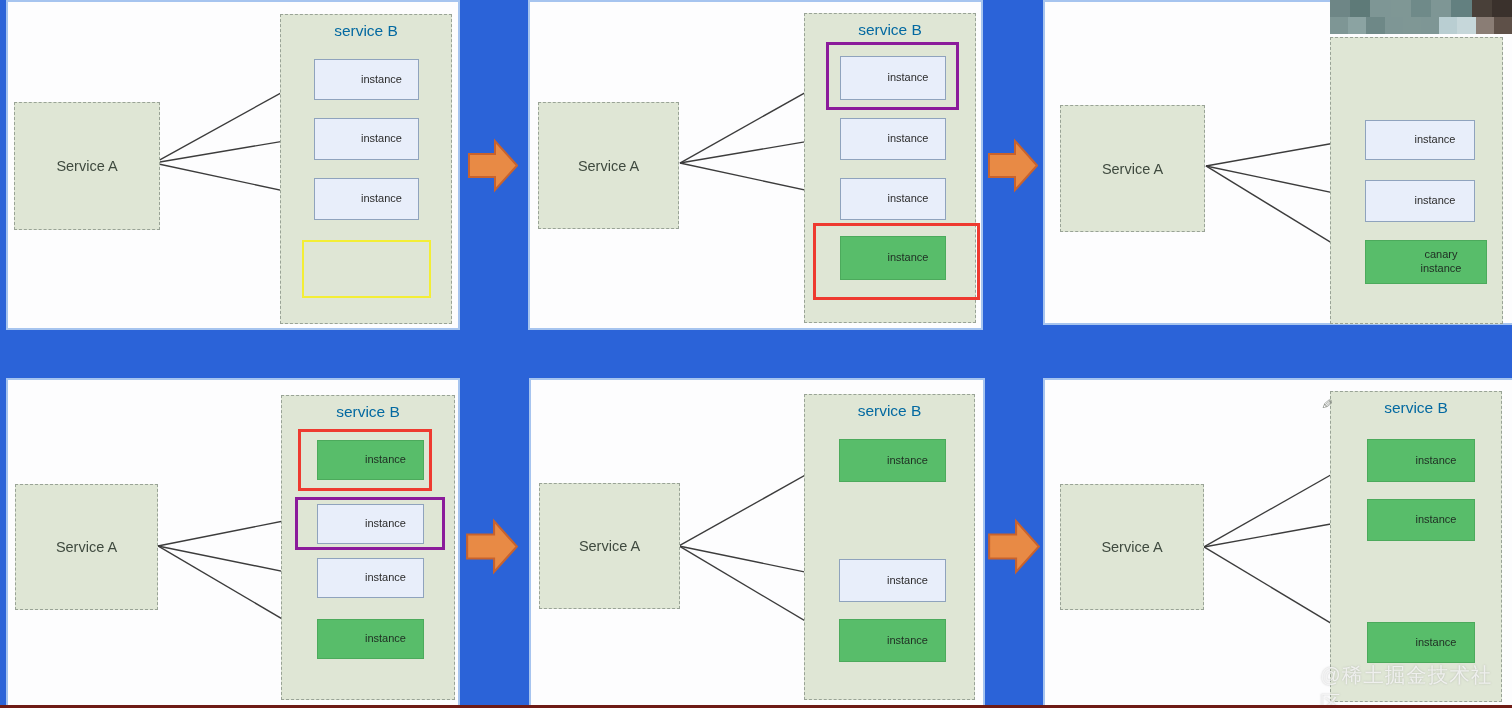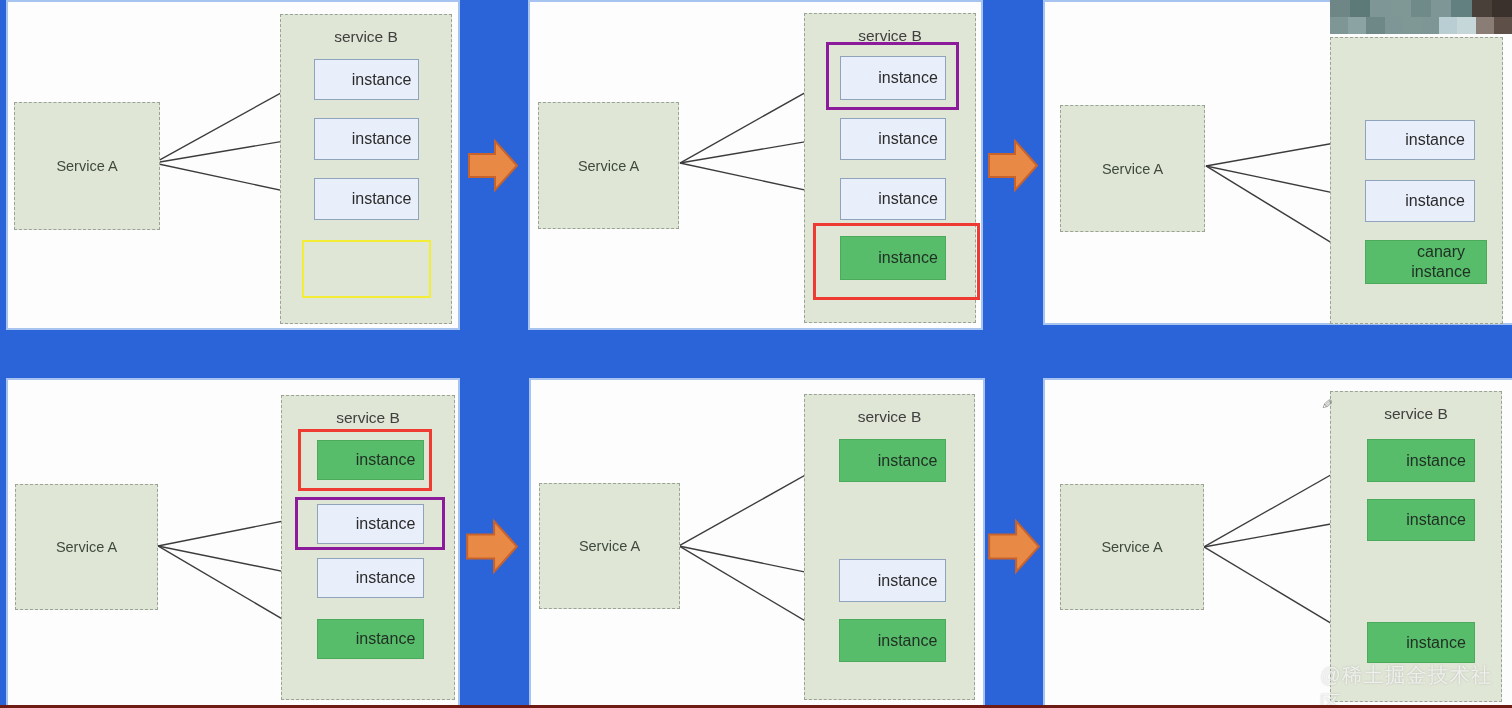--- a/index.html
+++ b/index.html
@@ -21,27 +21,27 @@
     position:absolute;background:#dfe6d5;border:1.5px dashed #99a396;
     box-sizing:border-box;display:flex;align-items:center;justify-content:center;
   }
   .svc-a span{font-size:14.5px;color:#3f4a3f;}
 
   .svc-b{
     position:absolute;background:#dfe6d5;border:1.5px dashed #99a396;
     box-sizing:border-box;
   }
   .svc-b-title{
-    text-align:center;padding-top:13px;font-size:15.5px;color:#404040;
+    text-align:center;padding-top:7px;font-size:15.5px;color:#0369a1;
   }
 
   .inst{
     position:absolute;box-sizing:border-box;
     display:flex;align-items:center;justify-content:center;
-    font-size:16px;color:#2b2b2b;padding-left:30px;
+    font-size:11px;color:#2b2b2b;padding-left:30px;
   }
   .inst.blue{background:#e8eefa;border:1px solid #8fa3bd;}
   .inst.green{background:#58bd6a;border:1px solid #4caa5c;color:#203024;}
   .inst span{white-space:pre-line;text-align:center;line-height:1.25;}
 
   .hl{position:absolute;box-sizing:border-box;background:transparent;}
   .hl.red{border:3px solid #ee3a30;}
   .hl.purple{border:3.5px solid #8b1b9b;}
   .hl.yellow{border:2px solid #f3ee35;}
 

